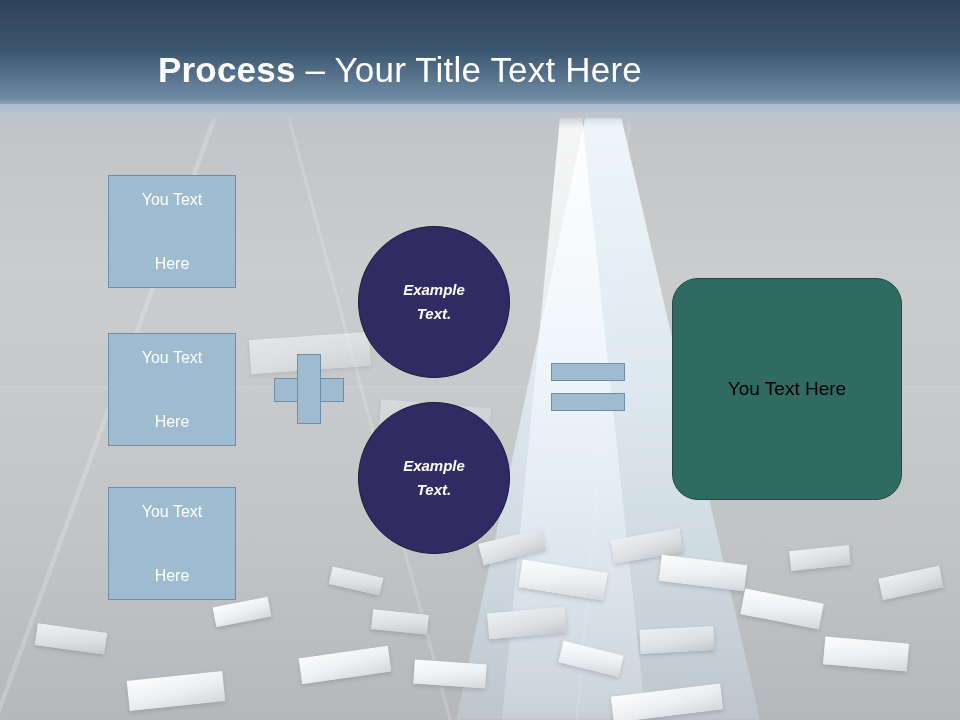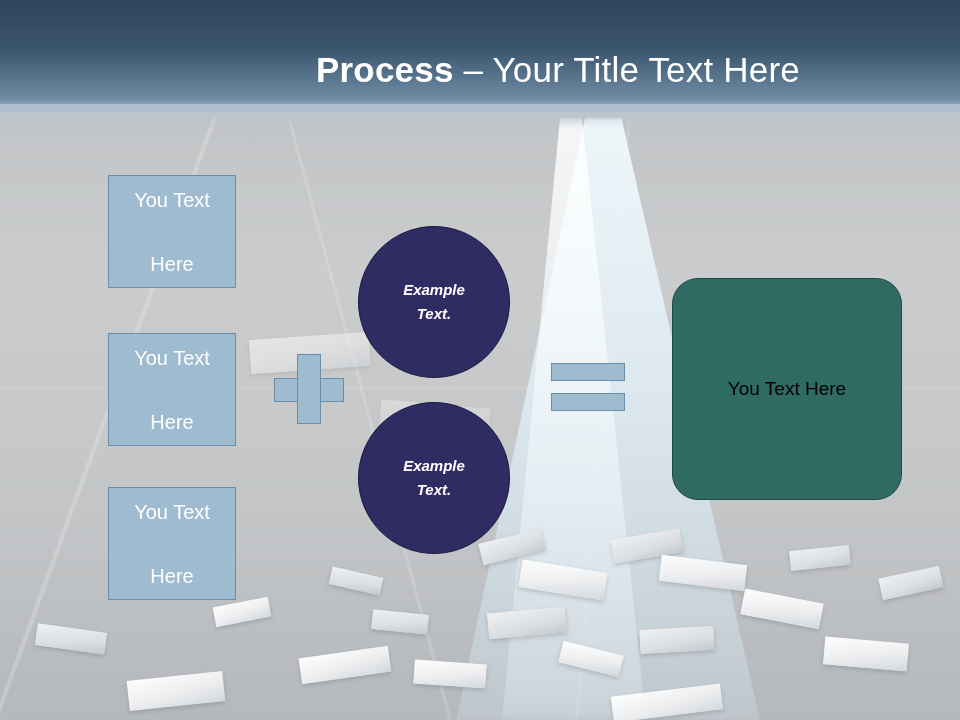--- a/index.html
+++ b/index.html
@@ -81,39 +81,39 @@
     position: absolute;
     top: 104px; left: 0;
     width: 960px; height: 24px;
     background: linear-gradient(180deg, rgba(180,195,208,0.9) 0%, rgba(201,203,204,0) 100%);
   }
   .slide-title {
     position: absolute;
     top: 48px;
     left: 0;
     width: 800px;
-    text-align: right;
+    text-align: center;
     color: #ffffff;
     font-size: 35px;
     line-height: 44px;
     letter-spacing: 0.2px;
     white-space: nowrap;
   }
   .slide-title .strong { font-weight: bold; }
   .slide-title .light { font-weight: normal; }
 
   
   .lsq {
     position: absolute;
     width: 128px;
     height: 113px;
     background: #9ebbd0;
     border: 1px solid #6e8ea8;
     color: #ffffff;
-    font-size: 20px;
+    font-size: 16px;
     line-height: 32px;
     text-align: center;
     display: flex;
     align-items: center;
     justify-content: center;
     box-sizing: border-box;
   }
   .lsq span { display: block; width: 100%; }
   #lsq1 { left: 108px; top: 175px; }
   #lsq2 { left: 108px; top: 333px; }

